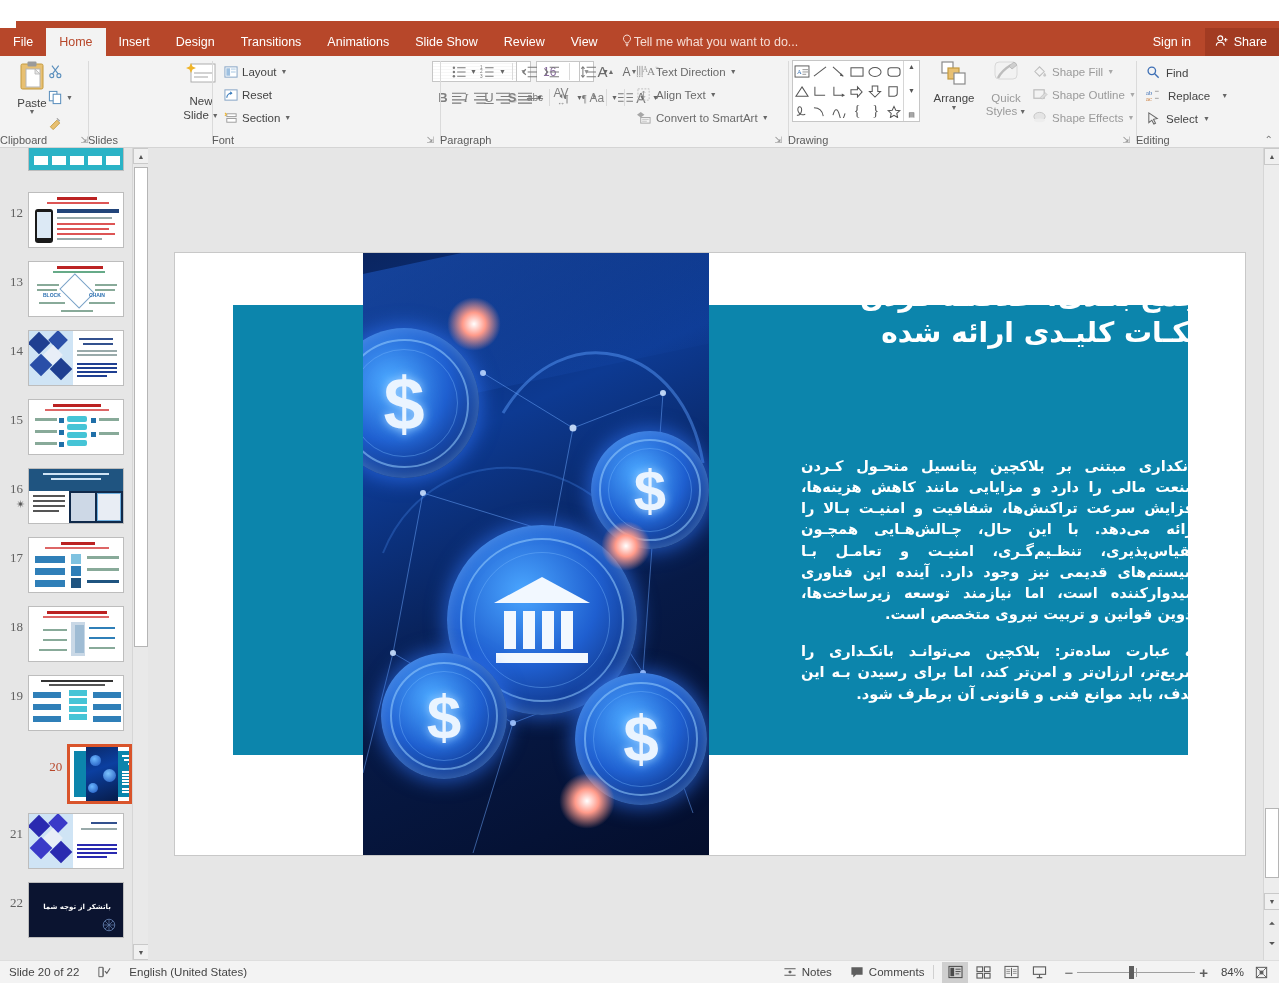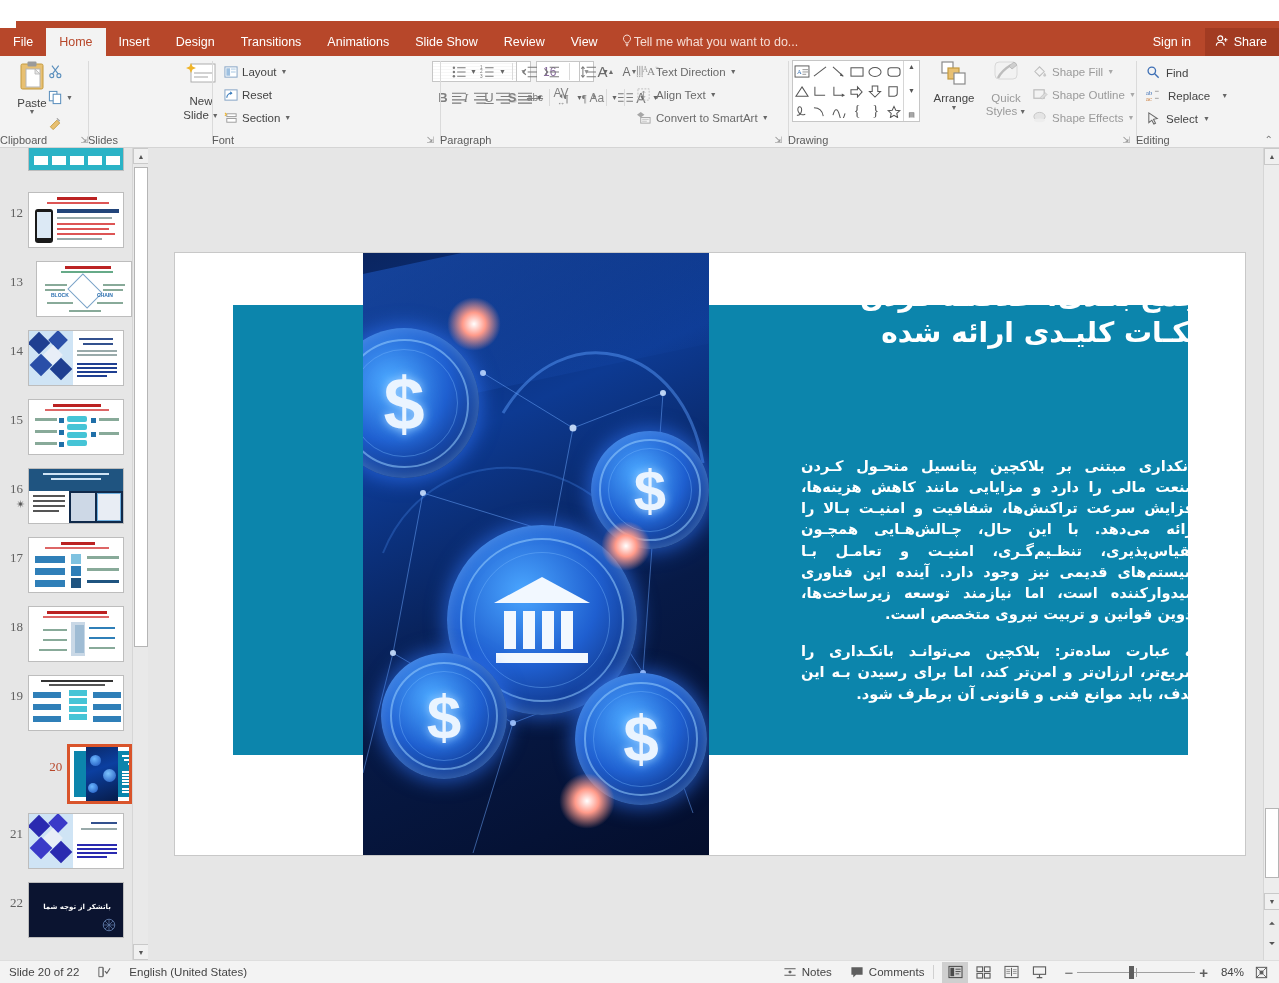--- a/index.html
+++ b/index.html
@@ -771,21 +771,21 @@
           <div style="position:absolute;left:8px;top:19px;width:14px;height:26px;background:#dce9f5;"></div>
           <div style="position:absolute;left:28px;top:16px;width:62px;height:4px;background:#22457a;"></div>
           <div style="position:absolute;left:28px;top:24px;width:55px;height:2px;background:#9aa;"></div>
           <div style="position:absolute;left:28px;top:30px;width:58px;height:2px;background:#d55;"></div>
           <div style="position:absolute;left:28px;top:35px;width:52px;height:2px;background:#d55;"></div>
           <div style="position:absolute;left:28px;top:40px;width:58px;height:2px;background:#d55;"></div>
           <div style="position:absolute;left:28px;top:45px;width:45px;height:2px;background:#9aa;"></div>
         </div>
       </div>
 
-      <div class="thumb-row" style="top:113px;justify-content:space-between;">
+      <div class="thumb-row" style="top:113px;">
         <div class="thumb-num" style="padding-top:13px;">13</div>
         <div class="thumb-box">
           <div style="position:absolute;left:28px;top:4px;width:46px;height:3px;background:#b22;"></div>
           <div style="position:absolute;left:24px;top:9px;width:52px;height:2px;background:#6a8;"></div>
           <div style="position:absolute;left:34px;top:18px;width:28px;height:22px;border:1px solid #7aa3c8;transform:rotate(45deg);"></div>
           <div style="position:absolute;left:8px;top:22px;width:22px;height:2px;background:#8a9;"></div>
           <div style="position:absolute;left:8px;top:27px;width:20px;height:2px;background:#8a9;"></div>
           <div style="position:absolute;left:66px;top:22px;width:22px;height:2px;background:#8a9;"></div>
           <div style="position:absolute;left:66px;top:27px;width:20px;height:2px;background:#8a9;"></div>
           <div style="position:absolute;left:14px;top:30px;width:22px;height:5px;color:#2a6fb0;font-size:5px;font-weight:bold;">BLOCK</div>

